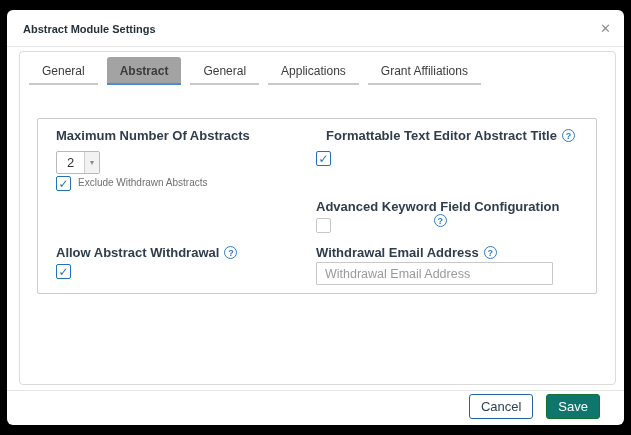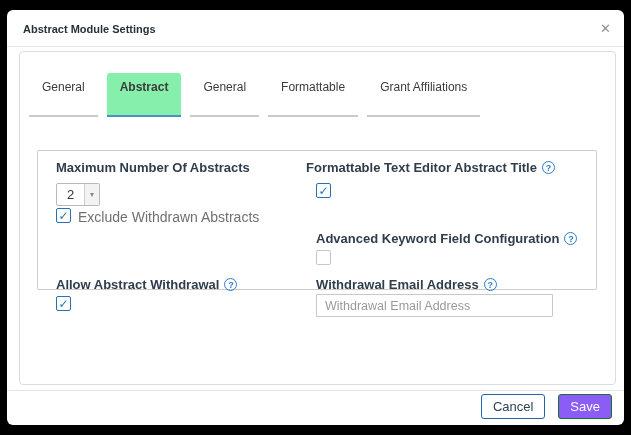--- a/index.html
+++ b/index.html
@@ -46,39 +46,38 @@
     height: 334px;
   }
   .tab-row {
     display: flex;
     gap: 9px;
     padding: 5px 0 0 9px;
   }
   .tab {
     font-size: 12px;
     color: #3c3c3c;
-    padding: 7px 13px 21px;
+    padding: 7px 13px 5px;
     border-bottom: 2px solid #c9c9c9;
     cursor: pointer;
     white-space: nowrap;
-    margin-top: 16px;
   }
   .tab.active {
-    background: #86efac;
+    background: #a3a3a3;
     border-bottom-color: #4a8fd3;
     font-weight: 700;
     border-radius: 3px 3px 0 0;
   }
   
   .panel {
     position: relative;
     margin: 33px 18px 0 17px;
     border: 1px solid #cccccc;
     border-radius: 2px;
-    height: 140px;
+    height: 176px;
   }
   .field-label {
     position: absolute;
     font-size: 13px;
     font-weight: 700;
     color: #2f3d4c;
     white-space: nowrap;
     display: inline-flex;
     align-items: center;
   }
@@ -106,21 +105,21 @@
     justify-content: center;
     font-size: 12px;
     font-weight: 700;
     line-height: 1;
     cursor: pointer;
   }
   .checkbox { border: 1px solid #c6c6c6; color: transparent; }
   .checkbox.checked { border: 1px solid #2472b5; color: #2472b5; }
   .gray-label {
     position: absolute;
-    font-size: 14px;
+    font-size: 10px;
     color: #707070;
     white-space: nowrap;
   }
   
   .mini-select {
     position: absolute;
     width: 44px; height: 23px;
     border: 1px solid #b9b9b9;
     border-radius: 2px;
     display: flex;
@@ -158,47 +157,47 @@
   }
   .text-input::placeholder { color: #9a9a9a; }
   
   .modal-footer {
     border-top: 1px solid #e5e5e5;
     height: 35px;
     display: flex;
     justify-content: flex-end;
     align-items: center;
     gap: 13px;
-    padding: 0 12px 3px 0;
+    padding: 0 24px 3px 0;
   }
   .btn {
     font-size: 13px;
     padding: 4px 11px;
     border-radius: 3px;
     cursor: pointer;
     font-family: "Liberation Sans", "DejaVu Sans", sans-serif;
   }
   .btn-cancel {
     background: #fff;
     border: 1px solid #2366a8;
     color: #2c4257;
   }
   .btn-save {
-    background: #8b5cf6;
+    background: #0f766e;
     border: 1px solid #147230;
     color: #fff;
   }
   
   .pos-label-max    { left: 18px;  top: 9px;  }
   .pos-select       { left: 18px;  top: 32px; }
   .pos-check-excl   { left: 18px;  top: 57px; }
   .pos-label-excl   { left: 40px;  top: 58px; }
-  .pos-label-fmt    { left: 268px; top: 9px;  }
+  .pos-label-fmt    { left: 288px; top: 9px;  }
   .pos-check-fmt    { left: 278px; top: 32px; }
-  .pos-label-adv    { left: 278px; top: 80px; }
+  .pos-label-adv    { left: 278px; top: 80px; flex-direction: column; }
   .pos-check-adv    { left: 278px; top: 99px; }
   .pos-label-allow  { left: 18px;  top: 126px; justify-content: flex-end;}
   .pos-check-allow  { left: 18px;  top: 145px;}
   .pos-label-email  { left: 278px; top: 126px;}
   .pos-input-email  { left: 278px; top: 143px;}
 </style>
 </head>
 <body>
 
 <div class="modal">
@@ -208,21 +207,21 @@
     <span class="close-x">✕</span>
   </div>
 
   <div class="modal-body">
     <div class="tab-container">
 
       <div class="tab-row">
         <span class="tab">General</span>
         <span class="tab active">Abstract</span>
         <span class="tab">General</span>
-        <span class="tab">Formattable</span>
+        <span class="tab">Applications</span>
         <span class="tab">Grant Affiliations</span>
       </div>
 
       <div class="panel">
 
         <span class="field-label pos-label-max">
           <span>Maximum Number Of Abstracts</span>
         </span>
 
         <span class="mini-select pos-select">

